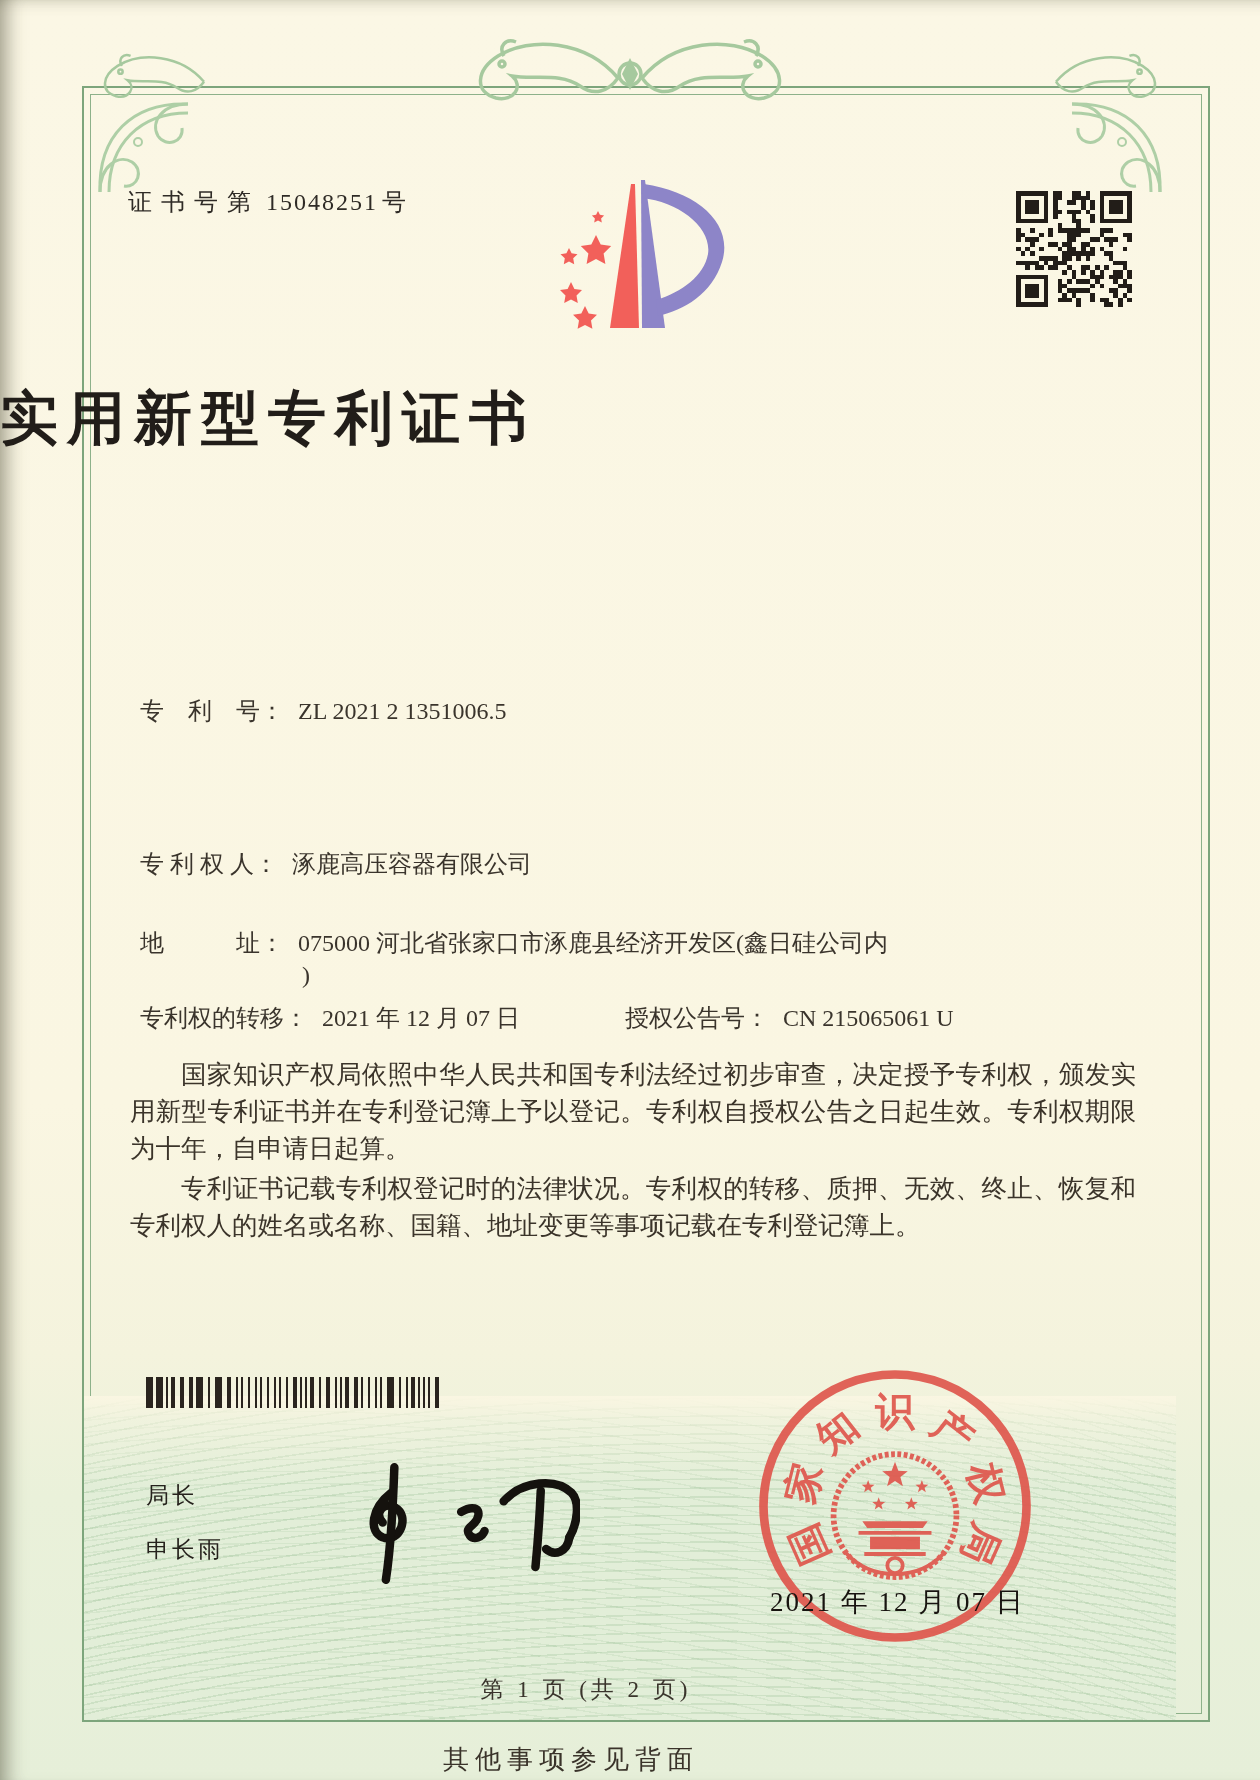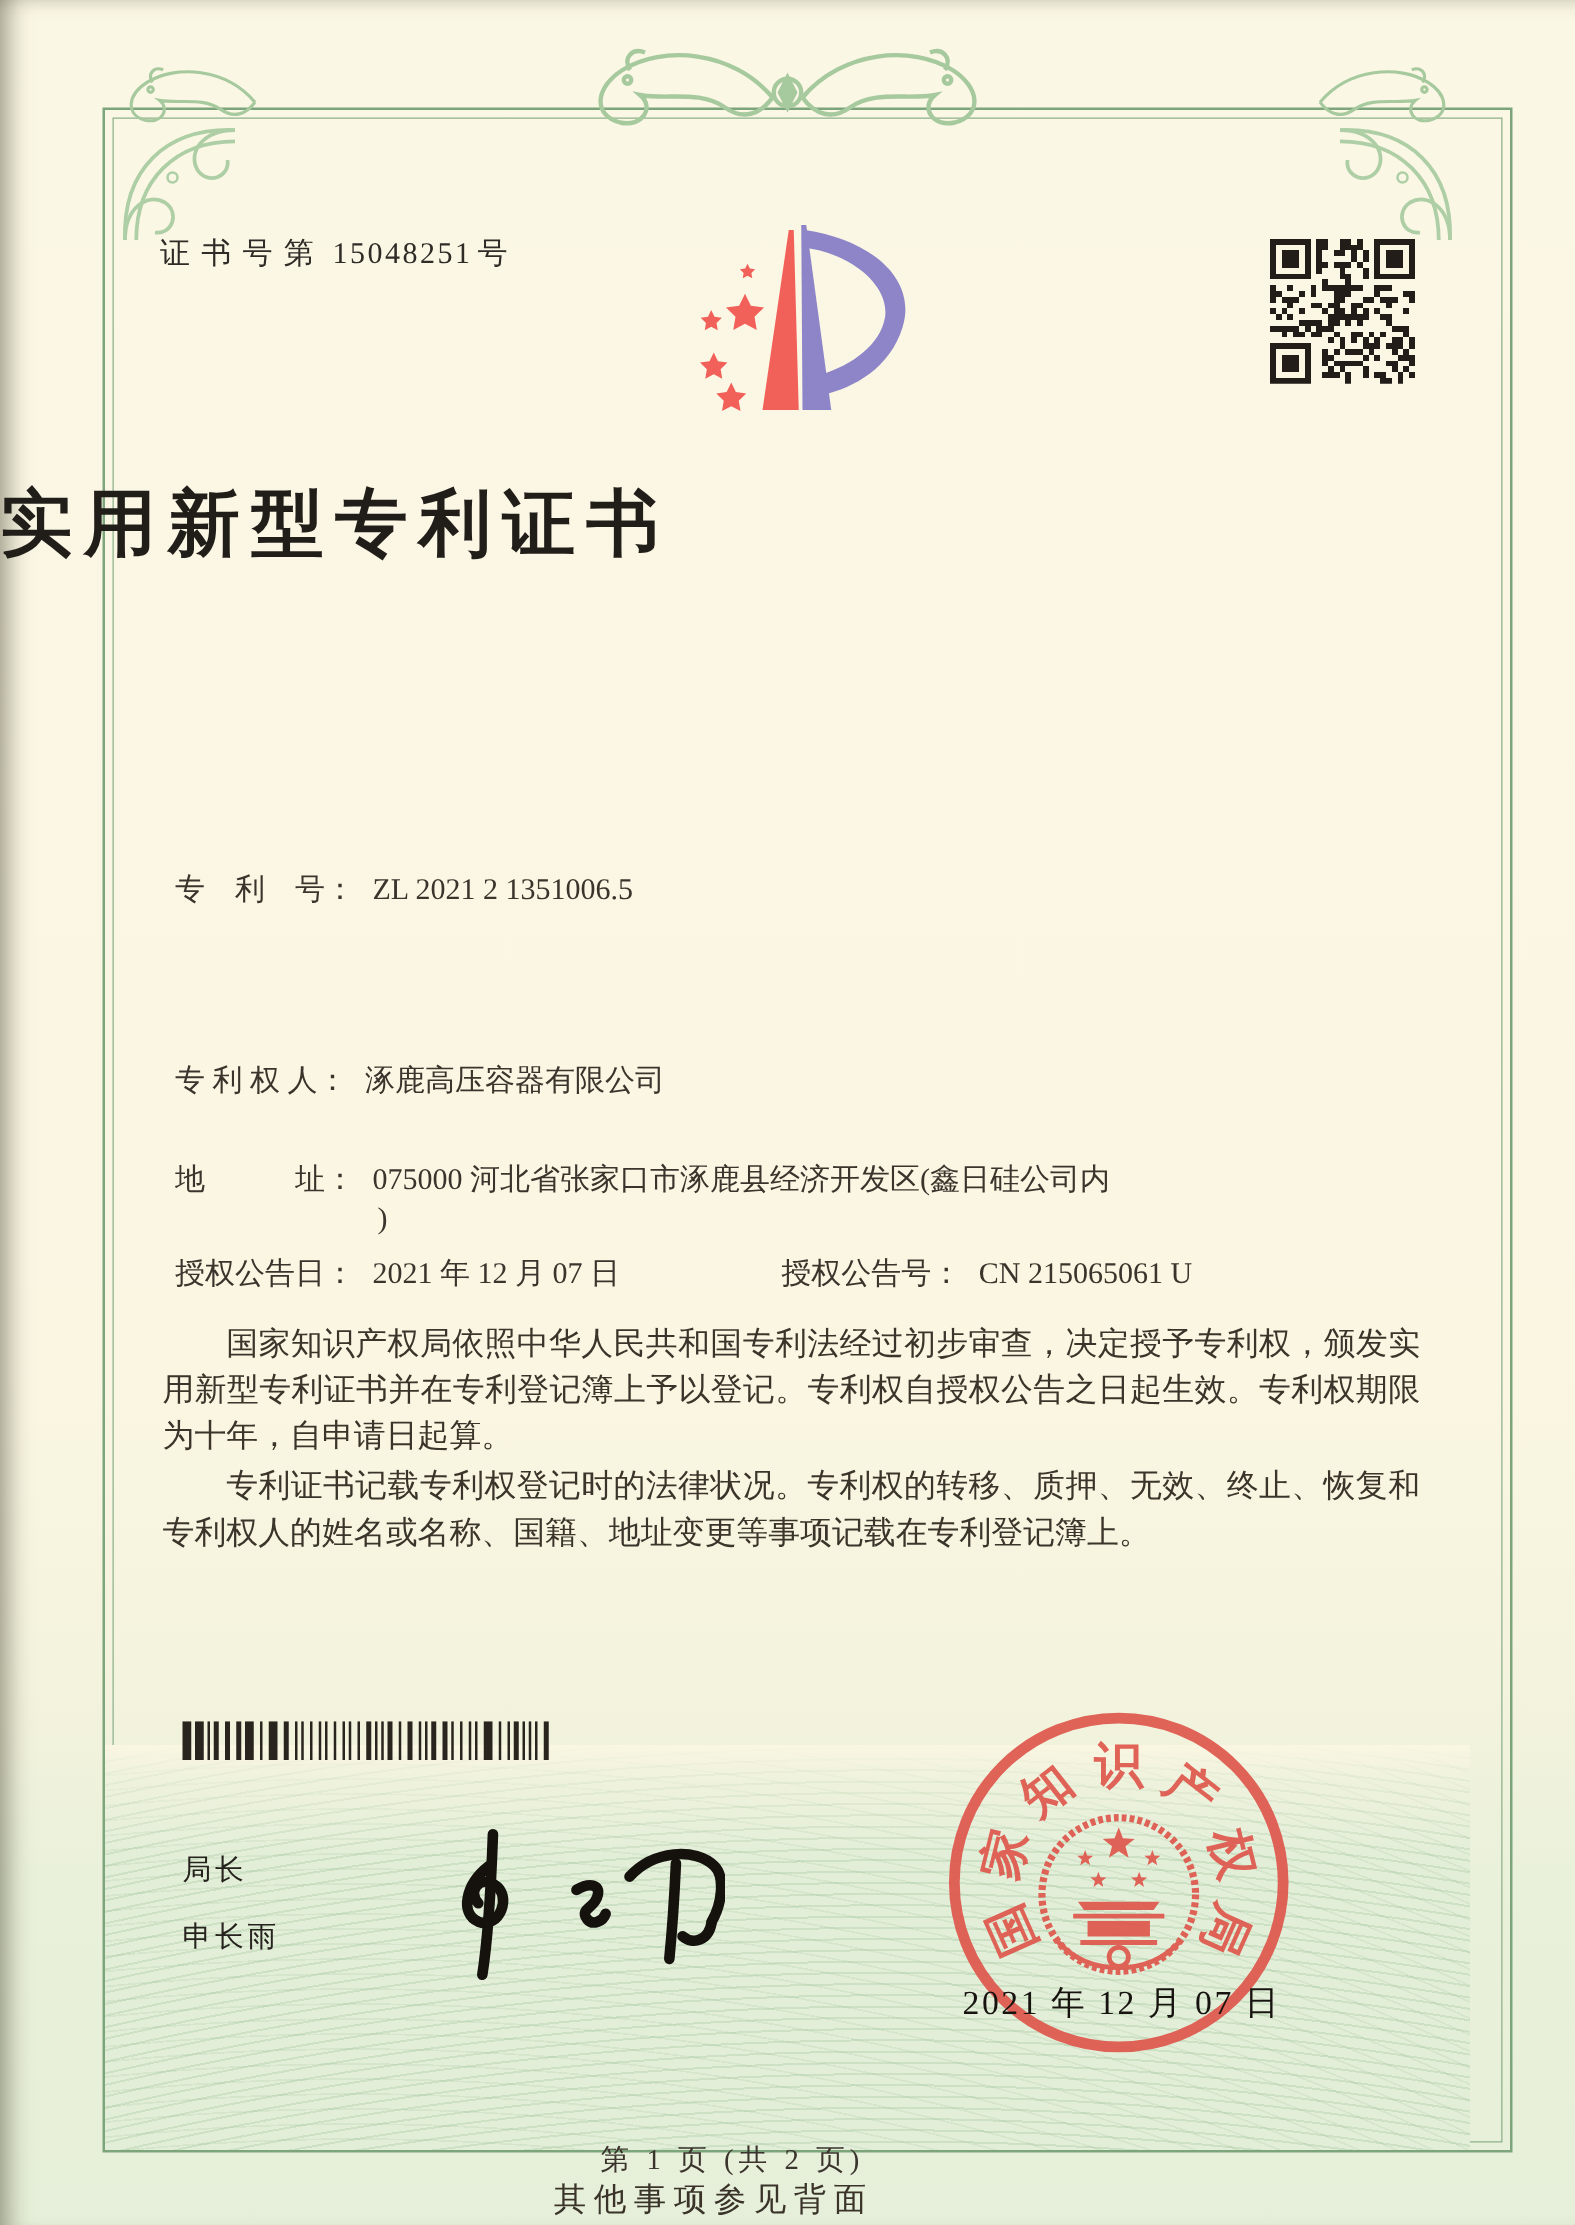--- a/index.html
+++ b/index.html
@@ -43,21 +43,21 @@
     text-align:justify; text-indent:2em; color:#3b342a;}
   
   .barcode{left:145px; top:1377px;}
   .signoff{left:146px; font-size:23px; color:#26221d; letter-spacing:3px; white-space:nowrap;}
   .signature{left:336px; top:1460px;}
   .seal{left:751px; top:1362px; width:288px; height:288px; opacity:.92;}
   .seal svg{color:#df574d;}
   .seal-char{font-size:41px; font-weight:700; fill:#df574d; text-anchor:middle;
     font-family:"Liberation Serif","DejaVu Serif",serif;}
   .seal-date{left:770px; top:1584px; font-size:27px; letter-spacing:2px; color:#17130f; white-space:nowrap;}
-  .page-no{left:0; top:1674px; width:1172px; text-align:center; font-size:23px; letter-spacing:4px; color:#3a342c;margin-top:38px;}
+  .page-no{left:0; top:1674px; width:1172px; text-align:center; font-size:23px; letter-spacing:4px; color:#3a342c;}
   .back-note{left:0; top:1742px; width:1142px; text-align:center; font-size:26px; letter-spacing:6px; color:#3a332a;}
 </style>
 </head>
 <body>
 
 <div id="page">
 
   <div class="frame-outer">
     <div class="frame-inner"></div>
   </div>
@@ -319,21 +319,21 @@
   <div class="abs row" style="top:848px">
     <span class="flabel">专 利 权 人：</span><span class="fvalue">涿鹿高压容器有限公司</span>
   </div>
   <div class="abs row" style="top:927px">
     <span class="flabel">地　　　址：</span><span class="fvalue">075000  河北省张家口市涿鹿县经济开发区(鑫日硅公司内</span>
   </div>
   <div class="abs row" style="top:962px; left:302px">
     <span>)</span>
   </div>
   <div class="abs row" style="top:1002px">
-    <span class="flabel">授权公告日：</span><span class="fvalue">2021 年 12 月 07 日</span>
+    <span class="flabel">专利权的转移：</span><span class="fvalue">2021 年 12 月 07 日</span>
     <span class="grant2">
       <span class="flabel">授权公告号：</span><span class="fvalue">CN 215065061 U</span>
     </span>
   </div>
 
   <p class="abs para" style="top:1056px">国家知识产权局依照中华人民共和国专利法经过初步审查，决定授予专利权，颁发实用新型专利证书并在专利登记簿上予以登记。专利权自授权公告之日起生效。专利权期限为十年，自申请日起算。</p>
   <p class="abs para" style="top:1170px">专利证书记载专利权登记时的法律状况。专利权的转移、质押、无效、终止、恢复和专利权人的姓名或名称、国籍、地址变更等事项记载在专利登记簿上。</p>
 
   <div class="waves"></div>
 

